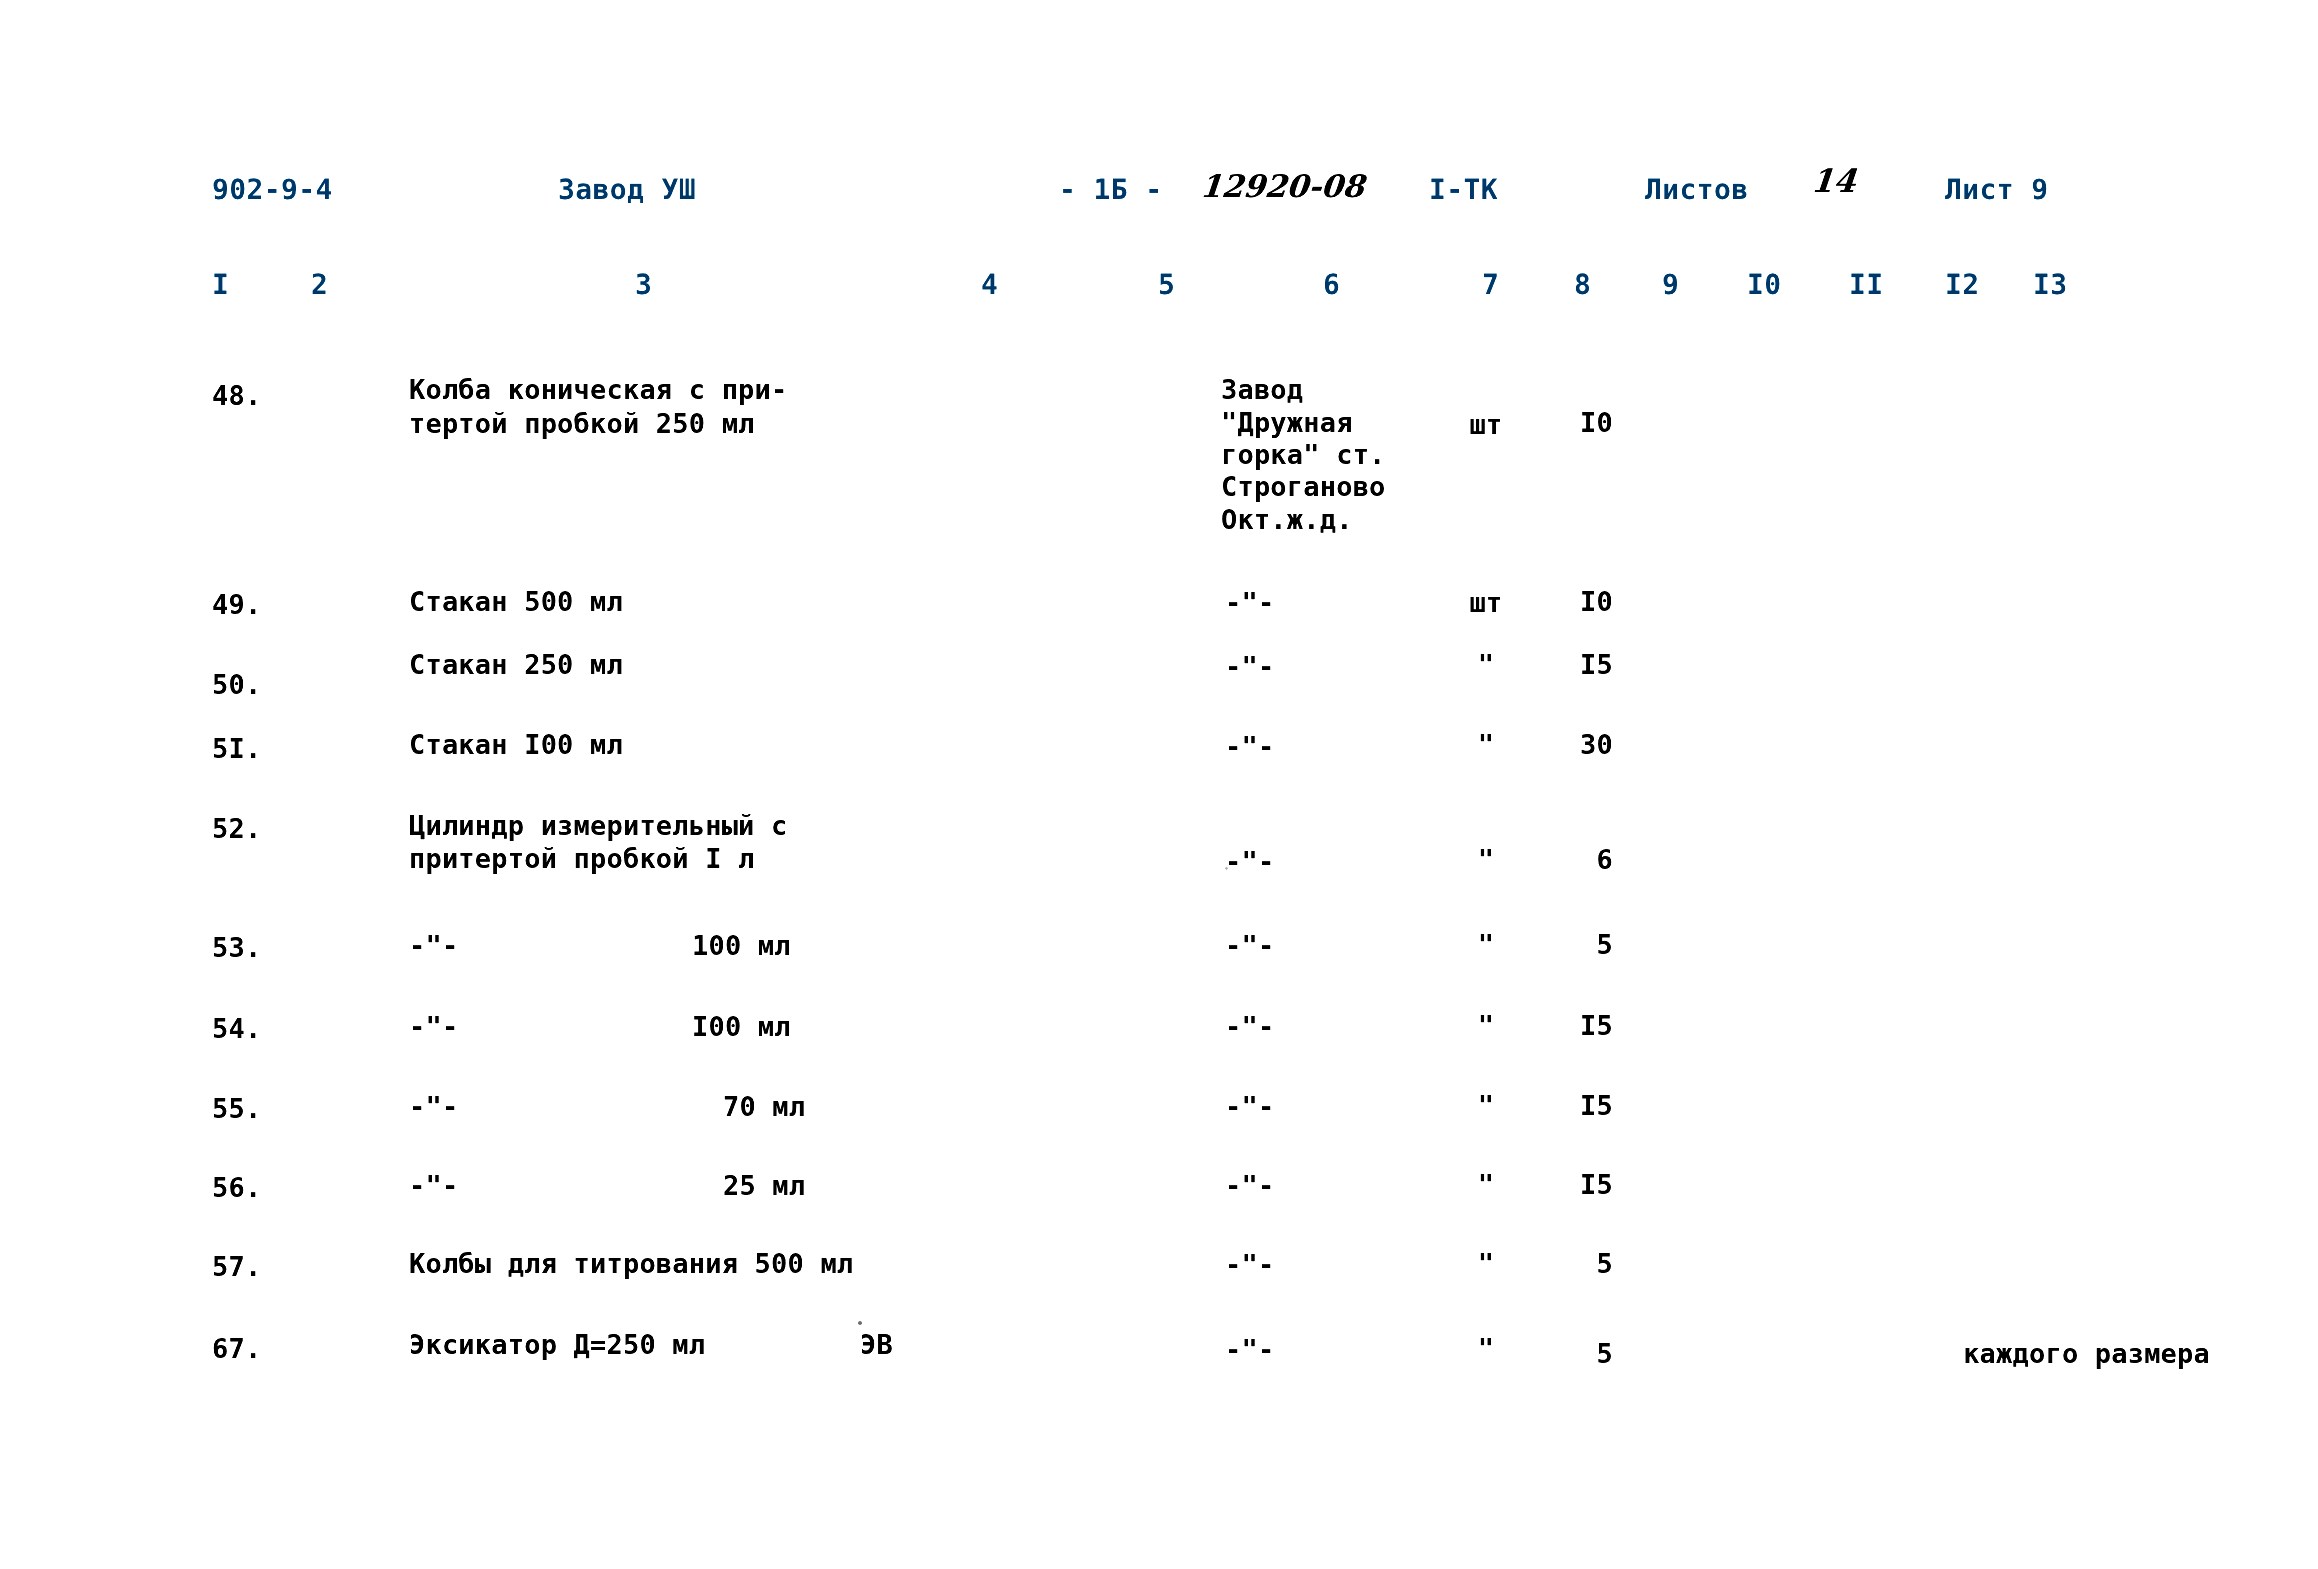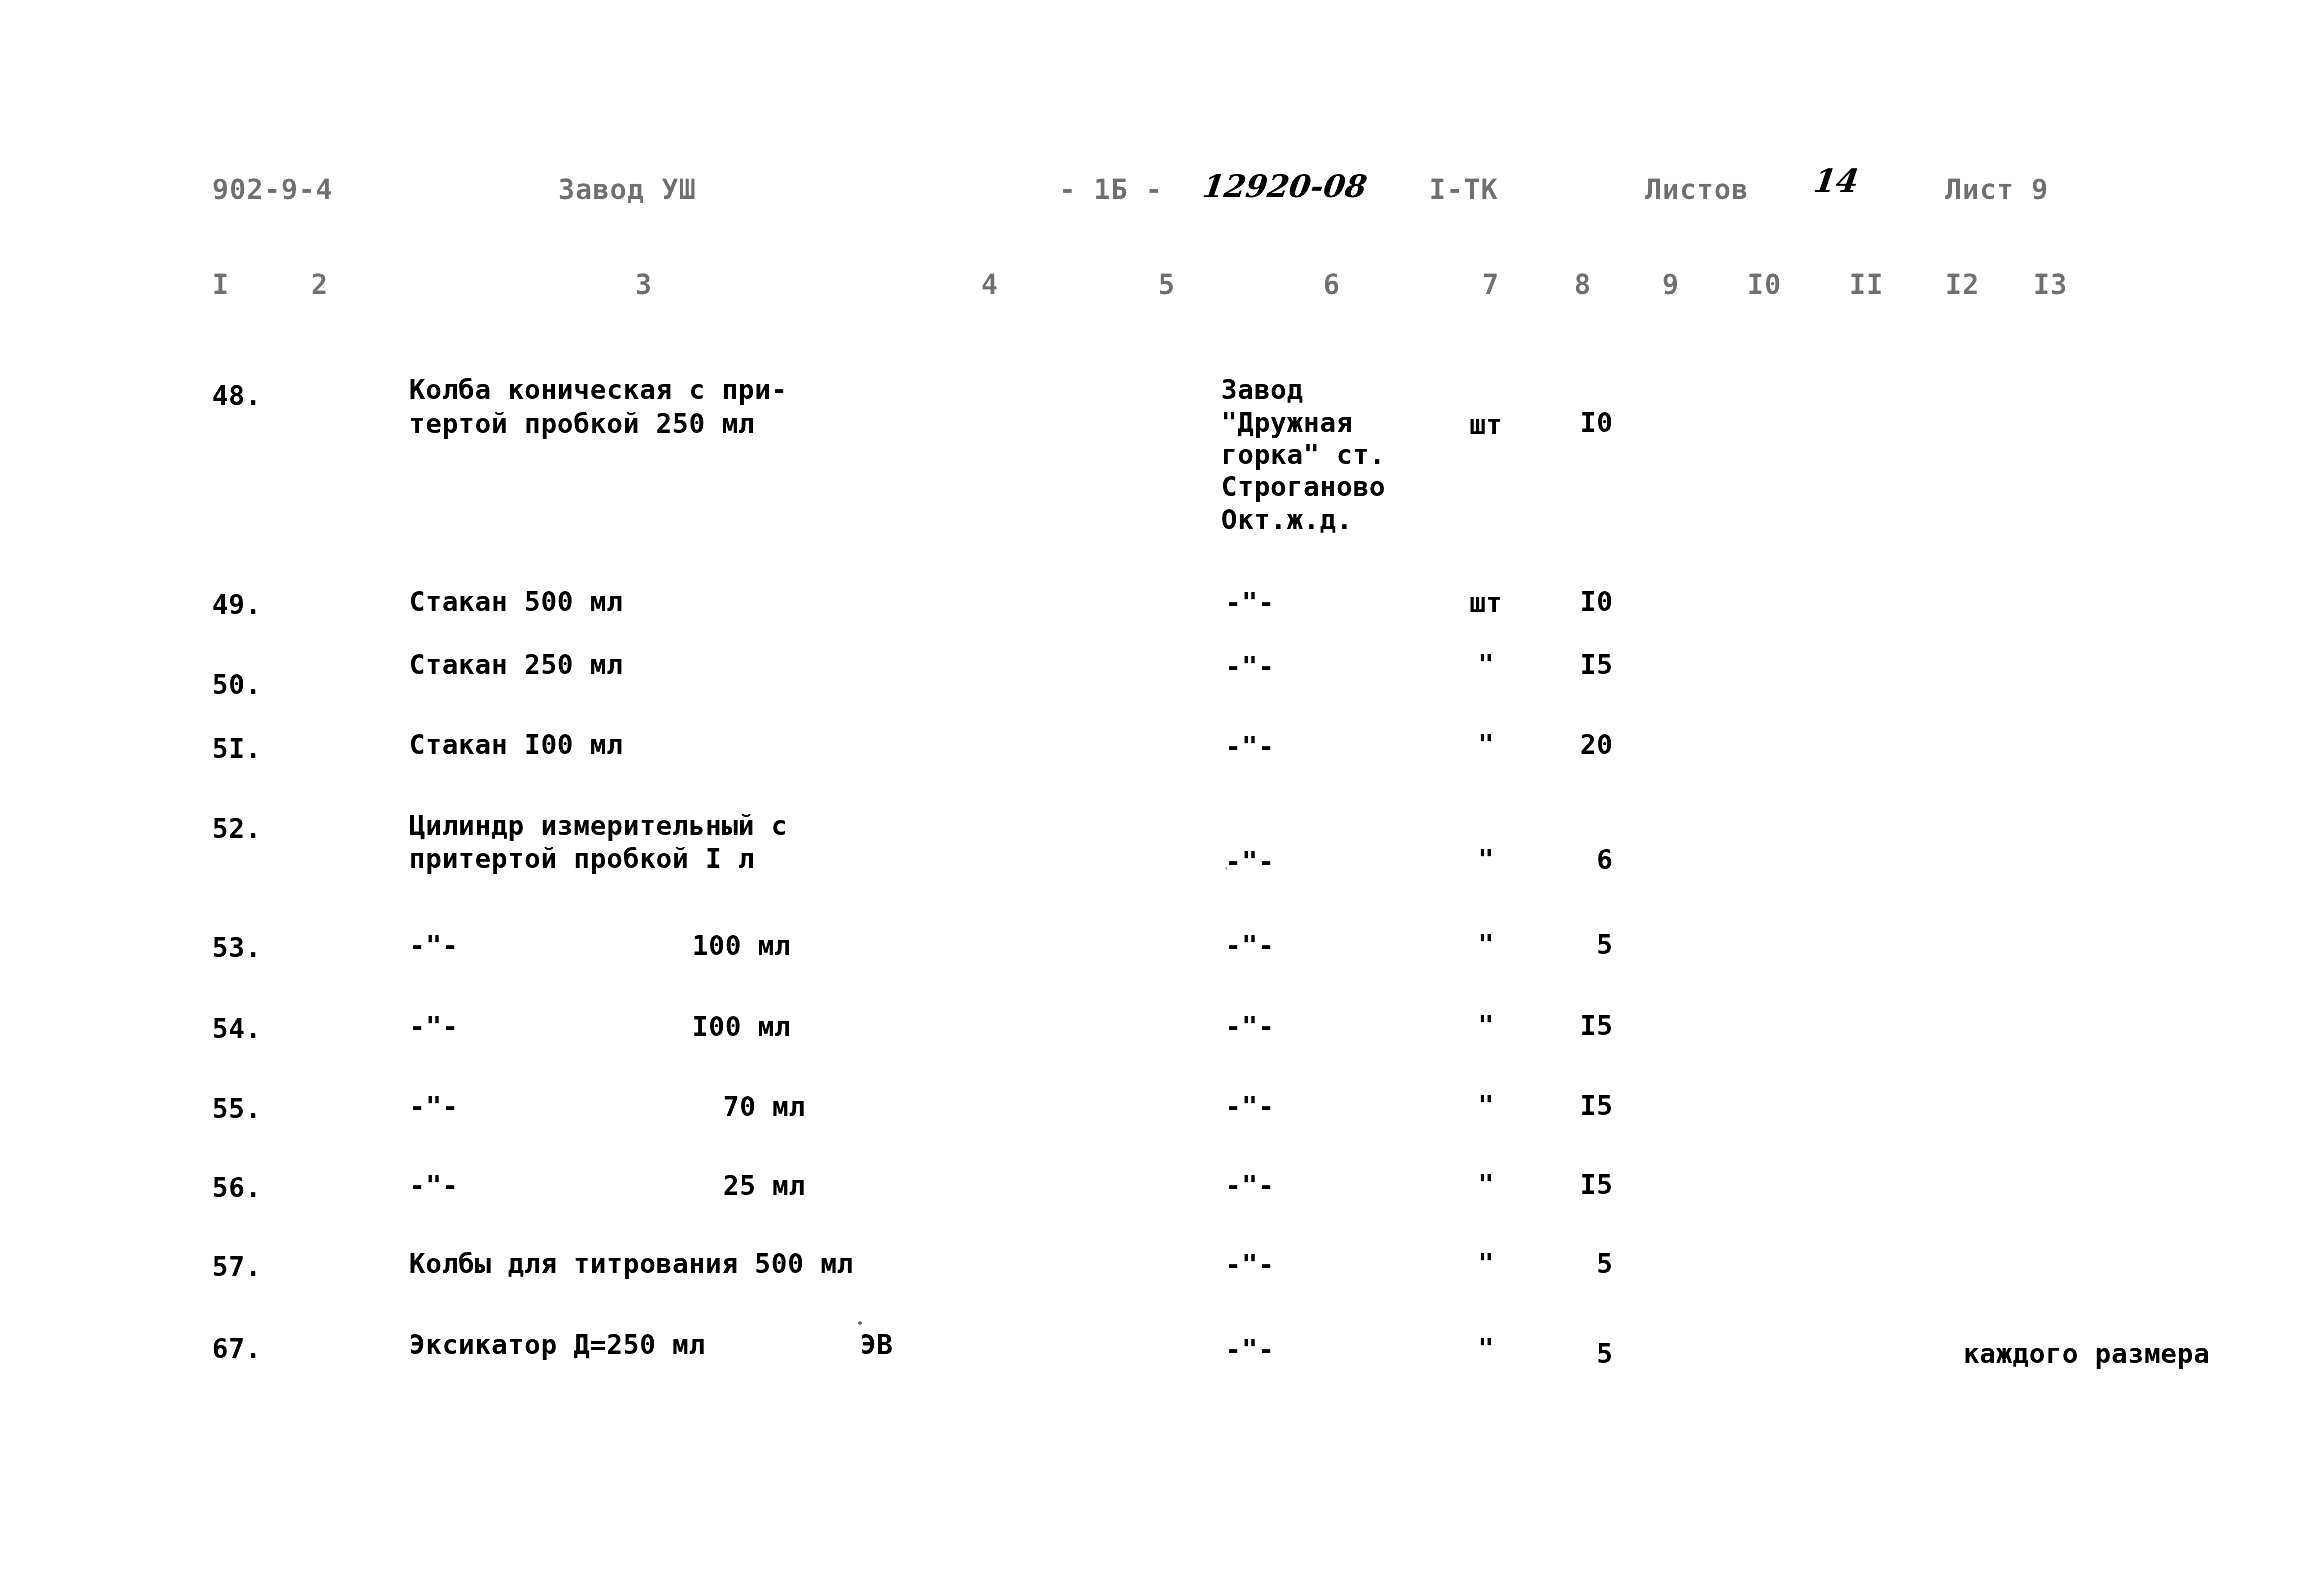--- a/index.html
+++ b/index.html
@@ -22,21 +22,21 @@
     position: absolute;
     inset: 0;
     background: #ffffff;
   }
 
   
   .tw {
     position: absolute;
     font-family: "DejaVu Sans Mono", "Liberation Mono", monospace;
     font-weight: 700;
-    color: #737373;
+    color: #0c4a6e;
     white-space: pre;
     letter-spacing: 0.4px;
     -webkit-font-smoothing: none;
     text-rendering: geometricPrecision;
   }
 
   
   .hand {
     position: absolute;
     font-family: "DejaVu Serif", "Liberation Serif", serif;
@@ -160,21 +160,21 @@
       <span class="cell c-ditto" style="top:651px;">-"-</span>
       <span class="cell c-unit" style="top:649px;">"</span>
       <span class="cell c-qty" style="top:649px;">I5</span>
     </div>
 
     <div>
       <span class="cell c-num" style="top:733px;">5I.</span>
       <span class="cell c-name" style="top:729px;">Стакан I00 мл</span>
       <span class="cell c-ditto" style="top:731px;">-"-</span>
       <span class="cell c-unit" style="top:729px;">"</span>
-      <span class="cell c-qty" style="top:729px;">20</span>
+      <span class="cell c-qty" style="top:729px;">30</span>
     </div>
 
     <div>
       <span class="cell c-num" style="top:813px;">52.</span>
       <span class="cell c-name" style="top:810px;">Цилиндр измерительный с</span>
       <span class="cell c-name2" style="top:843px;">притертой пробкой I л</span>
       <span class="cell c-ditto" style="top:846px;">-"-</span>
       <span class="cell c-unit" style="top:844px;">"</span>
       <span class="cell c-qty" style="top:844px;">6</span>
     </div>

